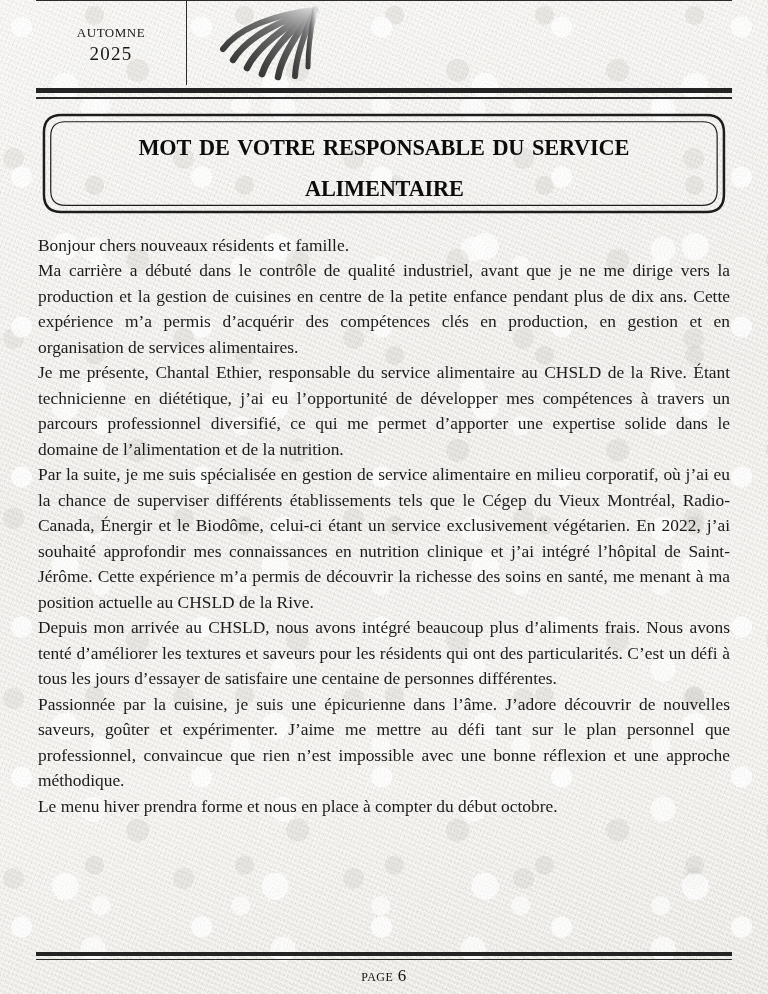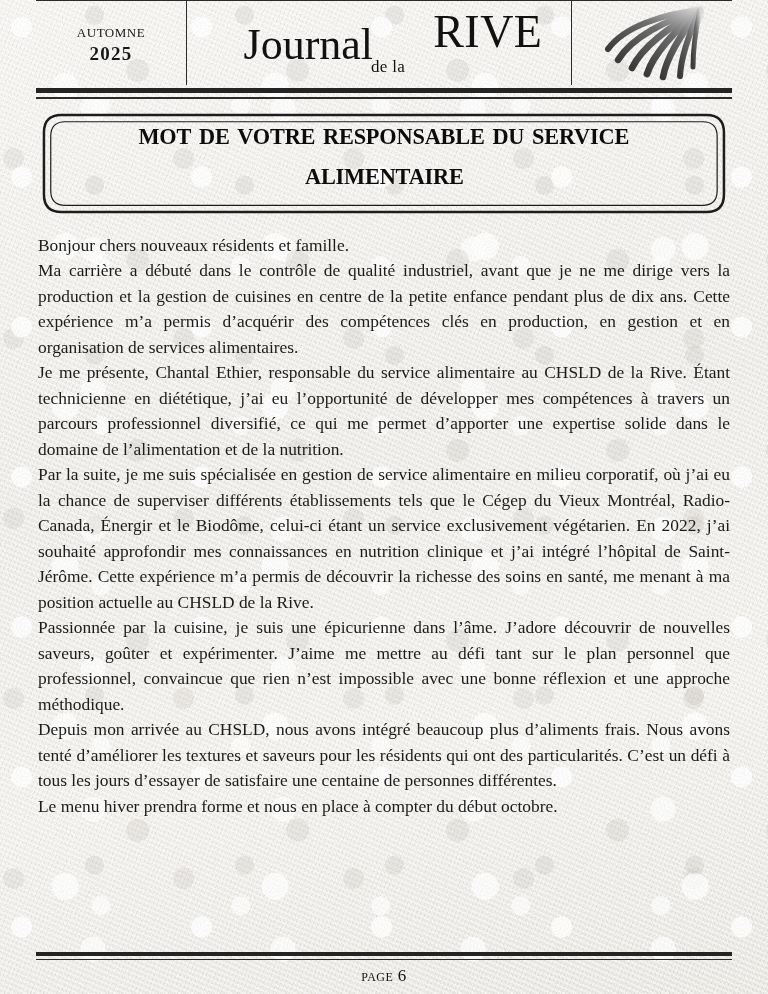--- a/index.html
+++ b/index.html
@@ -94,21 +94,20 @@
     letter-spacing: 0.5px;
     font-variant: small-caps;
     text-transform: lowercase;
     color: #171717;
   }
   .mh-date .year {
     font-size: 19px;
     letter-spacing: 1.2px;
     color: #171717;
     margin-top: 1px;
-    font-weight: bold;
   }
   .mh-title {
     flex: 1 1 auto;
     border-right: 1.5px solid #2b2b2b;
   }
   .title-wrap {
     display: flex;
     align-items: baseline;
     justify-content: center;
     transform: translateY(2px);
@@ -169,20 +168,21 @@
   .headline-frame {
     position: absolute;
     inset: 0;
   }
   .headline-text {
     position: absolute;
     inset: 0;
     display: flex;
     flex-direction: column;
     align-items: center;
+    justify-content: center;
     text-align: center;
     padding: 0 30px;
     box-sizing: border-box;
   }
   .headline-text .hl-line {
     font-family: "Liberation Serif", "DejaVu Serif", serif;
     font-weight: bold;
     font-variant: small-caps;
     text-transform: lowercase;
     font-size: 34px;
@@ -243,29 +243,20 @@
 
 <div class="page">
 
   <div class="masthead">
 
     <div class="mh-cell mh-date">
       <div class="season">Automne</div>
       <div class="year">2025</div>
     </div>
 
-    <div class="mh-cell mh-title">
-      <div class="title-wrap">
-        <span class="t-journal">Journal</span>
-        <span class="t-stack">
-          <span class="t-dela">de la</span>
-        </span>
-        <span class="t-rive">RIVE</span>
-      </div>
-    </div>
 
     <div class="mh-cell mh-logo">
       <svg class="logo-svg" width="112" height="76" viewBox="0 0 112 76">
         <defs>
           <linearGradient id="gblade" x1="0" y1="1" x2="1" y2="0">
             <stop offset="0%" stop-color="#3a3a3a"></stop>
             <stop offset="55%" stop-color="#6d6d6d"></stop>
             <stop offset="100%" stop-color="#d8d8d8"></stop>
           </linearGradient>
         </defs>
@@ -294,22 +285,22 @@
       <div class="hl-line">Mot de votre responsable du service</div>
       <div class="hl-line">alimentaire</div>
     </div>
   </div>
 
   <div class="article">
     <p class="last-left">Bonjour chers nouveaux résidents et famille.</p>
     <p>Ma carrière a débuté dans le contrôle de qualité industriel, avant que je ne me dirige vers la production et la gestion de cuisines en centre de la petite enfance pendant plus de dix ans. Cette expérience m’a permis d’acquérir des compétences clés en production, en gestion et en organisation de services alimentaires.</p>
     <p>Je me présente, Chantal Ethier, responsable du service alimentaire au CHSLD de la Rive. Étant technicienne en diététique, j’ai eu l’opportunité de développer mes compétences à travers un parcours professionnel diversifié, ce qui me permet d’apporter une expertise solide dans le domaine de l’alimentation et de la nutrition.</p>
     <p>Par la suite, je me suis spécialisée en gestion de service alimentaire en milieu corporatif, où j’ai eu la chance de superviser différents établissements tels que le Cégep du Vieux Montréal, Radio-Canada, Énergir et le Biodôme, celui-ci étant un service exclusivement végétarien. En 2022, j’ai souhaité approfondir mes connaissances en nutrition clinique et j’ai intégré l’hôpital de Saint-Jérôme. Cette expérience m’a permis de découvrir la richesse des soins en santé, me menant à ma position actuelle au CHSLD de la Rive.</p>
+    <p>Depuis mon arrivée au CHSLD, nous avons intégré beaucoup plus d’aliments frais. Nous avons tenté d’améliorer les textures et saveurs pour les résidents qui ont des particularités. C’est un défi à tous les jours d’essayer de satisfaire une centaine de personnes différentes.</p>
     <p>Passionnée par la cuisine, je suis une épicurienne dans l’âme. J’adore découvrir de nouvelles saveurs, goûter et expérimenter. J’aime me mettre au défi tant sur le plan personnel que professionnel, convaincue que rien n’est impossible avec une bonne réflexion et une approche méthodique.</p>
-    <p>Depuis mon arrivée au CHSLD, nous avons intégré beaucoup plus d’aliments frais. Nous avons tenté d’améliorer les textures et saveurs pour les résidents qui ont des particularités. C’est un défi à tous les jours d’essayer de satisfaire une centaine de personnes différentes.</p>
     <p class="last-left">Le menu hiver prendra forme et nous en place à compter du début octobre.</p>
   </div>
 
   <div class="footer">
     <div class="f-thick"></div>
     <div class="f-thin"></div>
     <div class="page-num">Page 6</div>
   </div>
 
 </div>

